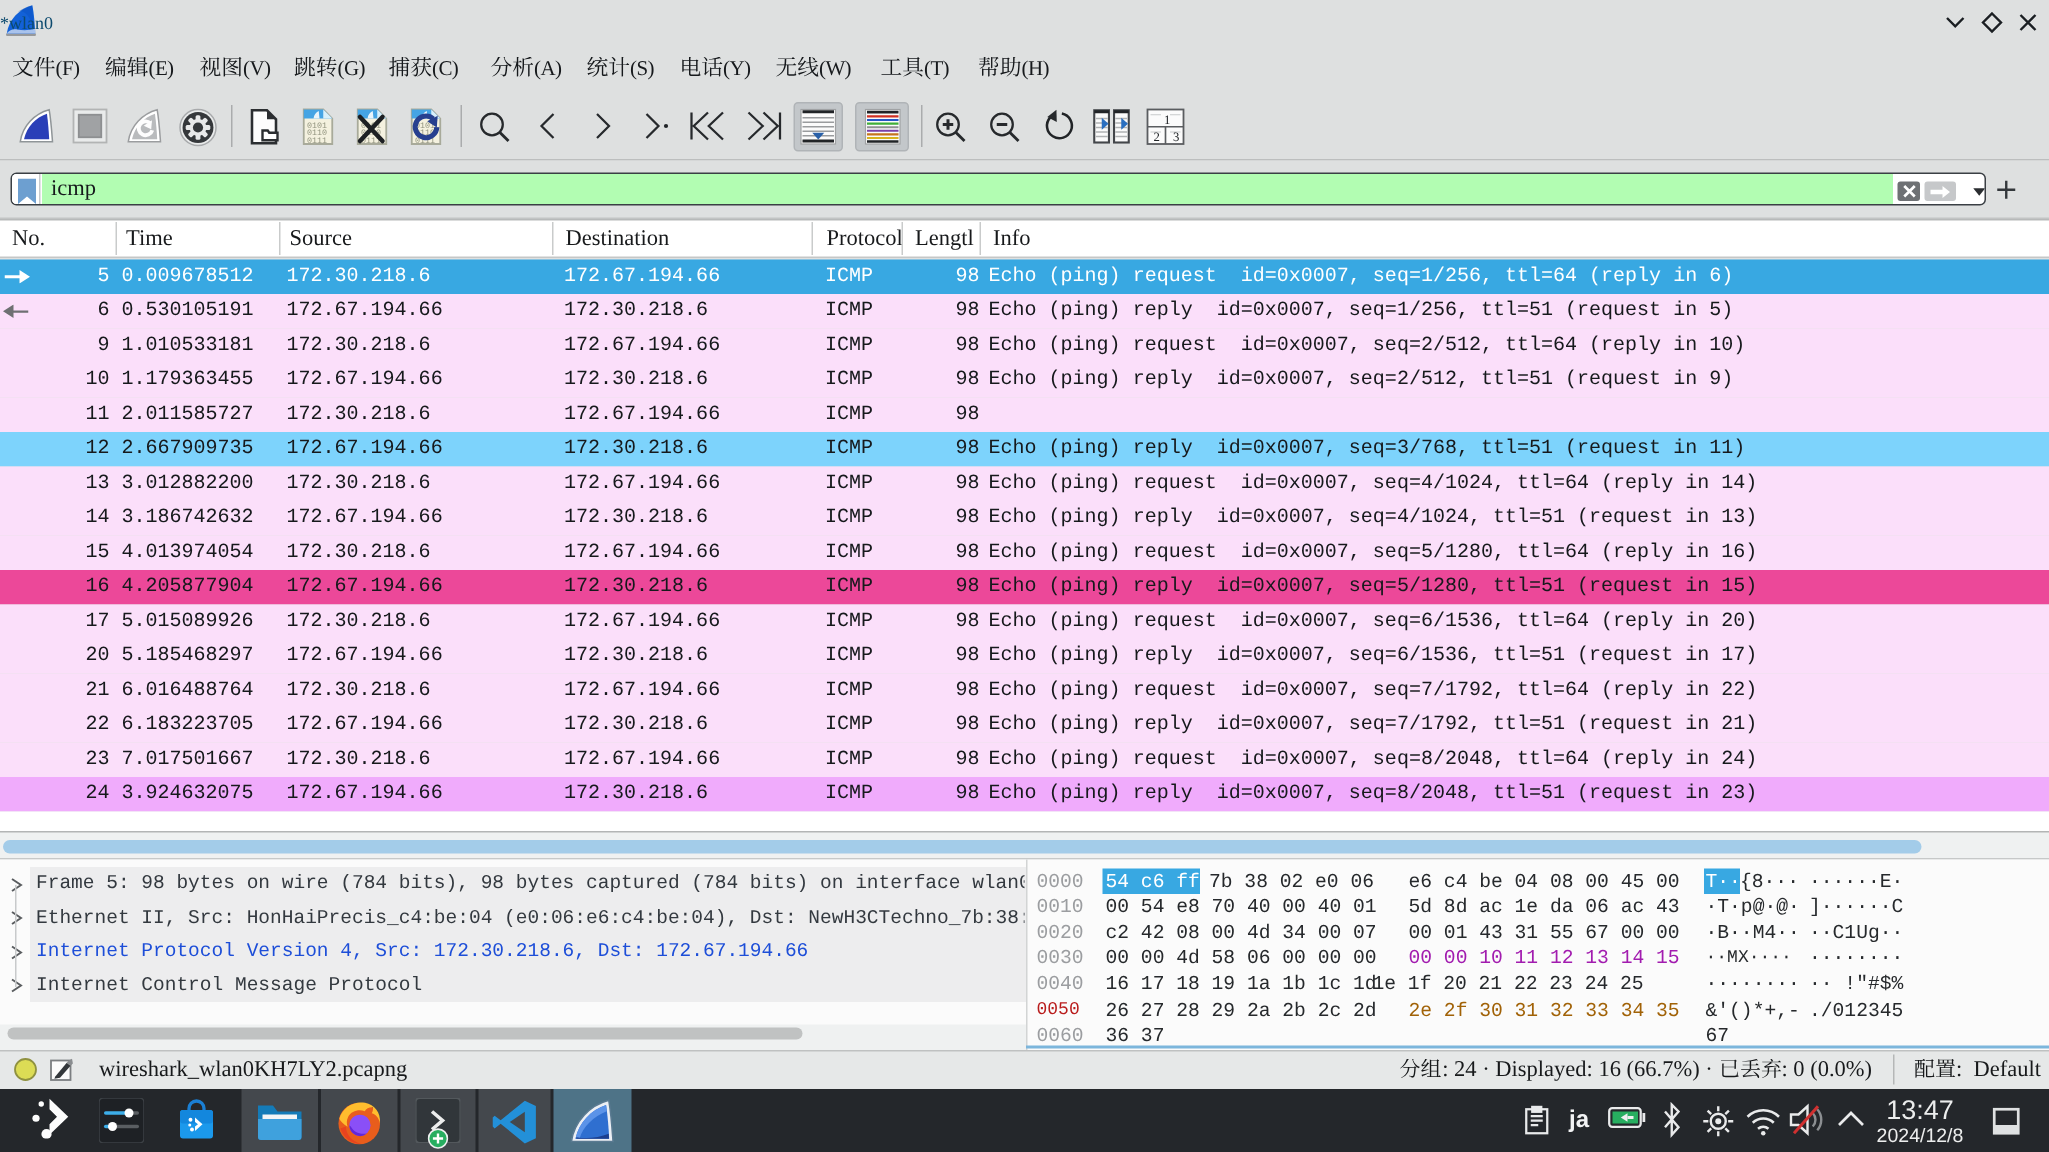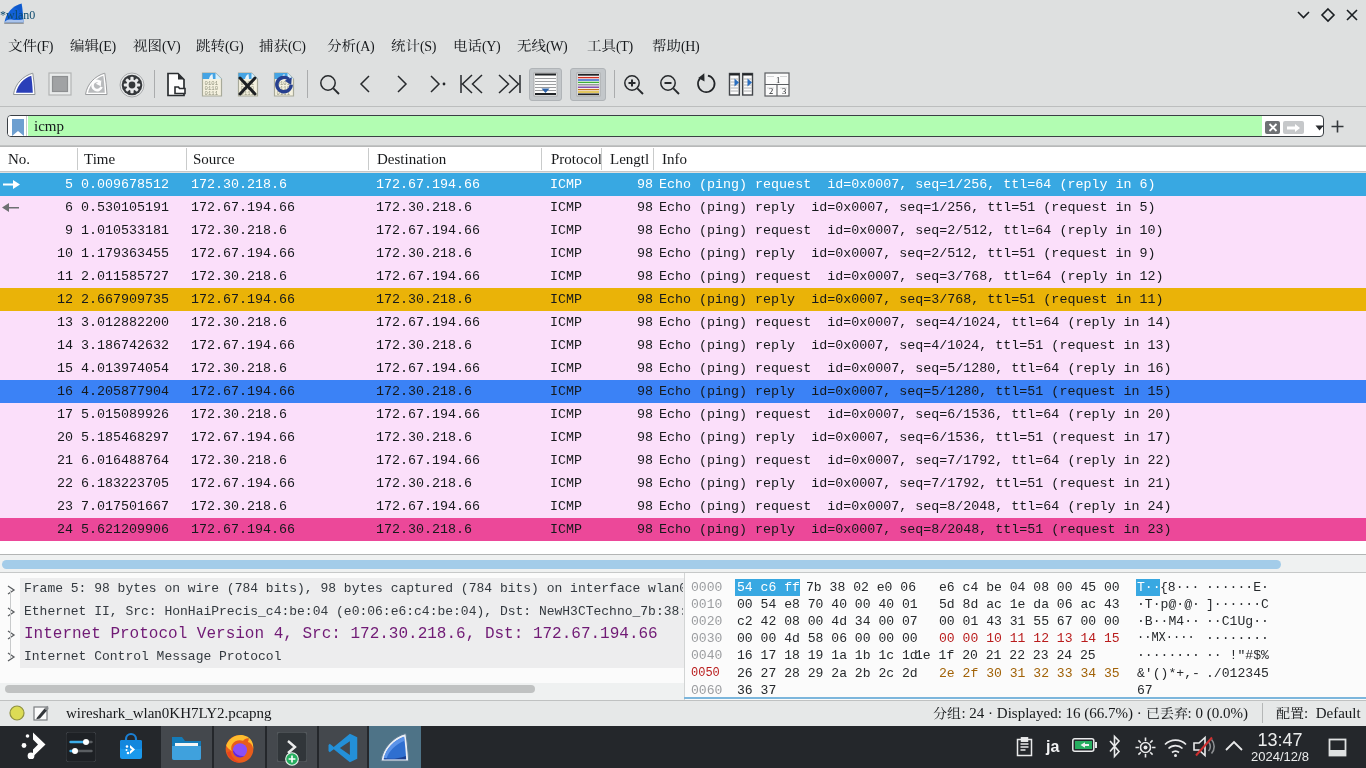--- a/index.html
+++ b/index.html
@@ -367,23 +367,22 @@
 <div class="cell" style="left:601px;width:52px;text-align:right">98</div>
 <div class="cell" style="left:659px">Echo (ping) reply  id=0x0007, seq=2/512, ttl=51 (request in 9)</div>
 </div>
 <div class="row" style="top:265px;background:#fbdffa;color:#16191c">
 <div class="cell" style="left:0;width:73px;text-align:right">11</div>
 <div class="cell" style="left:81px">2.011585727</div>
 <div class="cell" style="left:191px">172.30.218.6</div>
 <div class="cell" style="left:376px">172.67.194.66</div>
 <div class="cell" style="left:550px">ICMP</div>
 <div class="cell" style="left:601px;width:52px;text-align:right">98</div>
-<div class="cell" style="left:659px">Echo (ping) request  id=0x0007, seq=3/768, ttl=64 (reply in 12)</div>
-</div>
-<div class="row" style="top:288px;background:#eab308;color:#16191c">
+</div>
+<div class="row" style="top:288px;background:#7dd3fc;color:#16191c">
 <div class="cell" style="left:0;width:73px;text-align:right">12</div>
 <div class="cell" style="left:81px">2.667909735</div>
 <div class="cell" style="left:191px">172.67.194.66</div>
 <div class="cell" style="left:376px">172.30.218.6</div>
 <div class="cell" style="left:550px">ICMP</div>
 <div class="cell" style="left:601px;width:52px;text-align:right">98</div>
 <div class="cell" style="left:659px">Echo (ping) reply  id=0x0007, seq=3/768, ttl=51 (request in 11)</div>
 </div>
 <div class="row" style="top:311px;background:#fbdffa;color:#16191c">
 <div class="cell" style="left:0;width:73px;text-align:right">13</div>
@@ -405,21 +404,21 @@
 </div>
 <div class="row" style="top:357px;background:#fbdffa;color:#16191c">
 <div class="cell" style="left:0;width:73px;text-align:right">15</div>
 <div class="cell" style="left:81px">4.013974054</div>
 <div class="cell" style="left:191px">172.30.218.6</div>
 <div class="cell" style="left:376px">172.67.194.66</div>
 <div class="cell" style="left:550px">ICMP</div>
 <div class="cell" style="left:601px;width:52px;text-align:right">98</div>
 <div class="cell" style="left:659px">Echo (ping) request  id=0x0007, seq=5/1280, ttl=64 (reply in 16)</div>
 </div>
-<div class="row" style="top:380px;background:#3b82f6;color:#16191c">
+<div class="row" style="top:380px;background:#ec4899;color:#16191c">
 <div class="cell" style="left:0;width:73px;text-align:right">16</div>
 <div class="cell" style="left:81px">4.205877904</div>
 <div class="cell" style="left:191px">172.67.194.66</div>
 <div class="cell" style="left:376px">172.30.218.6</div>
 <div class="cell" style="left:550px">ICMP</div>
 <div class="cell" style="left:601px;width:52px;text-align:right">98</div>
 <div class="cell" style="left:659px">Echo (ping) reply  id=0x0007, seq=5/1280, ttl=51 (request in 15)</div>
 </div>
 <div class="row" style="top:403px;background:#fbdffa;color:#16191c">
 <div class="cell" style="left:0;width:73px;text-align:right">17</div>
@@ -459,43 +458,43 @@
 </div>
 <div class="row" style="top:495px;background:#fbdffa;color:#16191c">
 <div class="cell" style="left:0;width:73px;text-align:right">23</div>
 <div class="cell" style="left:81px">7.017501667</div>
 <div class="cell" style="left:191px">172.30.218.6</div>
 <div class="cell" style="left:376px">172.67.194.66</div>
 <div class="cell" style="left:550px">ICMP</div>
 <div class="cell" style="left:601px;width:52px;text-align:right">98</div>
 <div class="cell" style="left:659px">Echo (ping) request  id=0x0007, seq=8/2048, ttl=64 (reply in 24)</div>
 </div>
-<div class="row" style="top:518px;background:#ec4899;color:#16191c">
+<div class="row" style="top:518px;background:#f0abfc;color:#16191c">
 <div class="cell" style="left:0;width:73px;text-align:right">24</div>
-<div class="cell" style="left:81px">5.621209906</div>
+<div class="cell" style="left:81px">3.924632075</div>
 <div class="cell" style="left:191px">172.67.194.66</div>
 <div class="cell" style="left:376px">172.30.218.6</div>
 <div class="cell" style="left:550px">ICMP</div>
 <div class="cell" style="left:601px;width:52px;text-align:right">98</div>
 <div class="cell" style="left:659px">Echo (ping) reply  id=0x0007, seq=8/2048, ttl=51 (request in 23)</div>
 </div>
 <div class="abs" style="left:0;top:541px;width:1366px;height:13px;background:#fff"></div>
 <div class="abs" style="left:0;top:554px;width:1366px;height:19px;background:#eff1f1;border-top:1px solid #b3b5b5;border-bottom:1px solid #c6c8c8"></div>
 <div class="abs" style="left:2px;top:560px;width:1279px;height:9px;background:#a3cce9;border-radius:4.5px"></div>
 <div class="abs" style="left:0;top:573px;width:684px;height:127px;background:#fbfbfb"></div>
 <div class="abs" style="left:20px;top:578px;width:664px;height:90px;background:#ededee"></div>
 <div class="abs mono" style="left:24px;top:578.0px;width:659px;height:22.5px;line-height:22.5px;font-size:13px;color:#33393f;white-space:pre;overflow:hidden">Frame 5: 98 bytes on wire (784 bits), 98 bytes captured (784 bits) on interface wlan0</div>
 <svg class="abs" style="left:6px;top:584.5px" width="10" height="10" viewBox="0 0 10 10">
     <path d="M2 1 L8 5 L2 9" fill="none" stroke="#5a5d60" stroke-width="1.3"></path>
   </svg>
 <div class="abs mono" style="left:24px;top:600.5px;width:659px;height:22.5px;line-height:22.5px;font-size:13px;color:#33393f;white-space:pre;overflow:hidden">Ethernet II, Src: HonHaiPrecis_c4:be:04 (e0:06:e6:c4:be:04), Dst: NewH3CTechno_7b:38:0</div>
 <svg class="abs" style="left:6px;top:607.0px" width="10" height="10" viewBox="0 0 10 10">
     <path d="M2 1 L8 5 L2 9" fill="none" stroke="#5a5d60" stroke-width="1.3"></path>
   </svg>
-<div class="abs mono" style="left:24px;top:623.0px;width:659px;height:22.5px;line-height:22.5px;font-size:16px;color:#701a75;white-space:pre;overflow:hidden">Internet Protocol Version 4, Src: 172.30.218.6, Dst: 172.67.194.66</div>
+<div class="abs mono" style="left:24px;top:623.0px;width:659px;height:22.5px;line-height:22.5px;font-size:13px;color:#1d4ed8;white-space:pre;overflow:hidden">Internet Protocol Version 4, Src: 172.30.218.6, Dst: 172.67.194.66</div>
 <svg class="abs" style="left:6px;top:629.5px" width="10" height="10" viewBox="0 0 10 10">
     <path d="M2 1 L8 5 L2 9" fill="none" stroke="#5a5d60" stroke-width="1.3"></path>
   </svg>
 <div class="abs mono" style="left:24px;top:645.5px;width:659px;height:22.5px;line-height:22.5px;font-size:13px;color:#33393f;white-space:pre;overflow:hidden">Internet Control Message Protocol</div>
 <svg class="abs" style="left:6px;top:652.0px" width="10" height="10" viewBox="0 0 10 10">
     <path d="M2 1 L8 5 L2 9" fill="none" stroke="#5a5d60" stroke-width="1.3"></path>
   </svg>
 <div class="abs" style="left:10px;top:590px;width:1px;height:68px;background:#c8cacb"></div>
 <div class="abs" style="left:0;top:683px;width:684px;height:17px;background:#eff1f1"></div>
 <div class="abs" style="left:5px;top:685px;width:530px;height:8px;background:#c0c2c2;border-radius:4px"></div>
@@ -514,21 +513,21 @@
 <div class="abs mono" style="top:595.7px;height:17.2px;line-height:17.2px;font-size:13.1px;white-space:pre;left:939px;color:#26292c">5d 8d ac 1e da 06 ac 43</div>
 <div class="abs mono" style="top:595.7px;height:17.2px;line-height:17.2px;font-size:13.1px;white-space:pre;left:1137px;color:#26292c">·T·p@·@·</div>
 <div class="abs mono" style="top:595.7px;height:17.2px;line-height:17.2px;font-size:13.1px;white-space:pre;left:1206px;color:#26292c">]······C</div>
 <div class="abs mono" style="top:612.9px;height:17.2px;line-height:17.2px;font-size:13.1px;white-space:pre;left:691px;color:#9b9da0">0020</div>
 <div class="abs mono" style="top:612.9px;height:17.2px;line-height:17.2px;font-size:13.1px;white-space:pre;left:737px;color:#26292c">c2 42 08 00 4d 34 00 07</div>
 <div class="abs mono" style="top:612.9px;height:17.2px;line-height:17.2px;font-size:13.1px;white-space:pre;left:939px;color:#26292c">00 01 43 31 55 67 00 00</div>
 <div class="abs mono" style="top:612.9px;height:17.2px;line-height:17.2px;font-size:13.1px;white-space:pre;left:1137px;color:#26292c">·B··M4··</div>
 <div class="abs mono" style="top:612.9px;height:17.2px;line-height:17.2px;font-size:13.1px;white-space:pre;left:1206px;color:#26292c">··C1Ug··</div>
 <div class="abs mono" style="top:630.1px;height:17.2px;line-height:17.2px;font-size:13.1px;white-space:pre;left:691px;color:#9b9da0">0030</div>
 <div class="abs mono" style="top:630.1px;height:17.2px;line-height:17.2px;font-size:13.1px;white-space:pre;left:737px;color:#26292c">00 00 4d 58 06 00 00 00</div>
-<div class="abs mono" style="top:630.1px;height:17.2px;line-height:17.2px;font-size:13.1px;white-space:pre;left:939px;color:#b91c1c">00 00 10 11 12 13 14 15</div>
+<div class="abs mono" style="top:630.1px;height:17.2px;line-height:17.2px;font-size:13.1px;white-space:pre;left:939px;color:#a21caf">00 00 10 11 12 13 14 15</div>
 <div class="abs mono" style="top:630.1px;height:17.2px;line-height:17.2px;font-size:12px;white-space:pre;left:1137px;color:#26292c">··MX····</div>
 <div class="abs mono" style="top:630.1px;height:17.2px;line-height:17.2px;font-size:13.1px;white-space:pre;left:1206px;color:#26292c">········</div>
 <div class="abs mono" style="top:647.3px;height:17.2px;line-height:17.2px;font-size:13.1px;white-space:pre;left:691px;color:#9b9da0">0040</div>
 <div class="abs mono" style="top:647.3px;height:17.2px;line-height:17.2px;font-size:13.1px;white-space:pre;left:737px;color:#26292c">16 17 18 19 1a 1b 1c 1d</div>
 <div class="abs mono" style="top:647.3px;height:17.2px;line-height:17.2px;font-size:13.1px;white-space:pre;left:915px;color:#26292c">1e 1f 20 21 22 23 24 25</div>
 <div class="abs mono" style="top:647.3px;height:17.2px;line-height:17.2px;font-size:13.1px;white-space:pre;left:1137px;color:#26292c">········</div>
 <div class="abs mono" style="top:647.3px;height:17.2px;line-height:17.2px;font-size:13.1px;white-space:pre;left:1206px;color:#26292c">·· !"#$%</div>
 <div class="abs mono" style="top:664.5px;height:17.2px;line-height:17.2px;font-size:12px;white-space:pre;left:691px;color:#b91c1c">0050</div>
 <div class="abs mono" style="top:664.5px;height:17.2px;line-height:17.2px;font-size:13.1px;white-space:pre;left:737px;color:#26292c">26 27 28 29 2a 2b 2c 2d</div>
 <div class="abs mono" style="top:664.5px;height:17.2px;line-height:17.2px;font-size:13.1px;white-space:pre;left:939px;color:#a16207">2e 2f 30 31 32 33 34 35</div>

